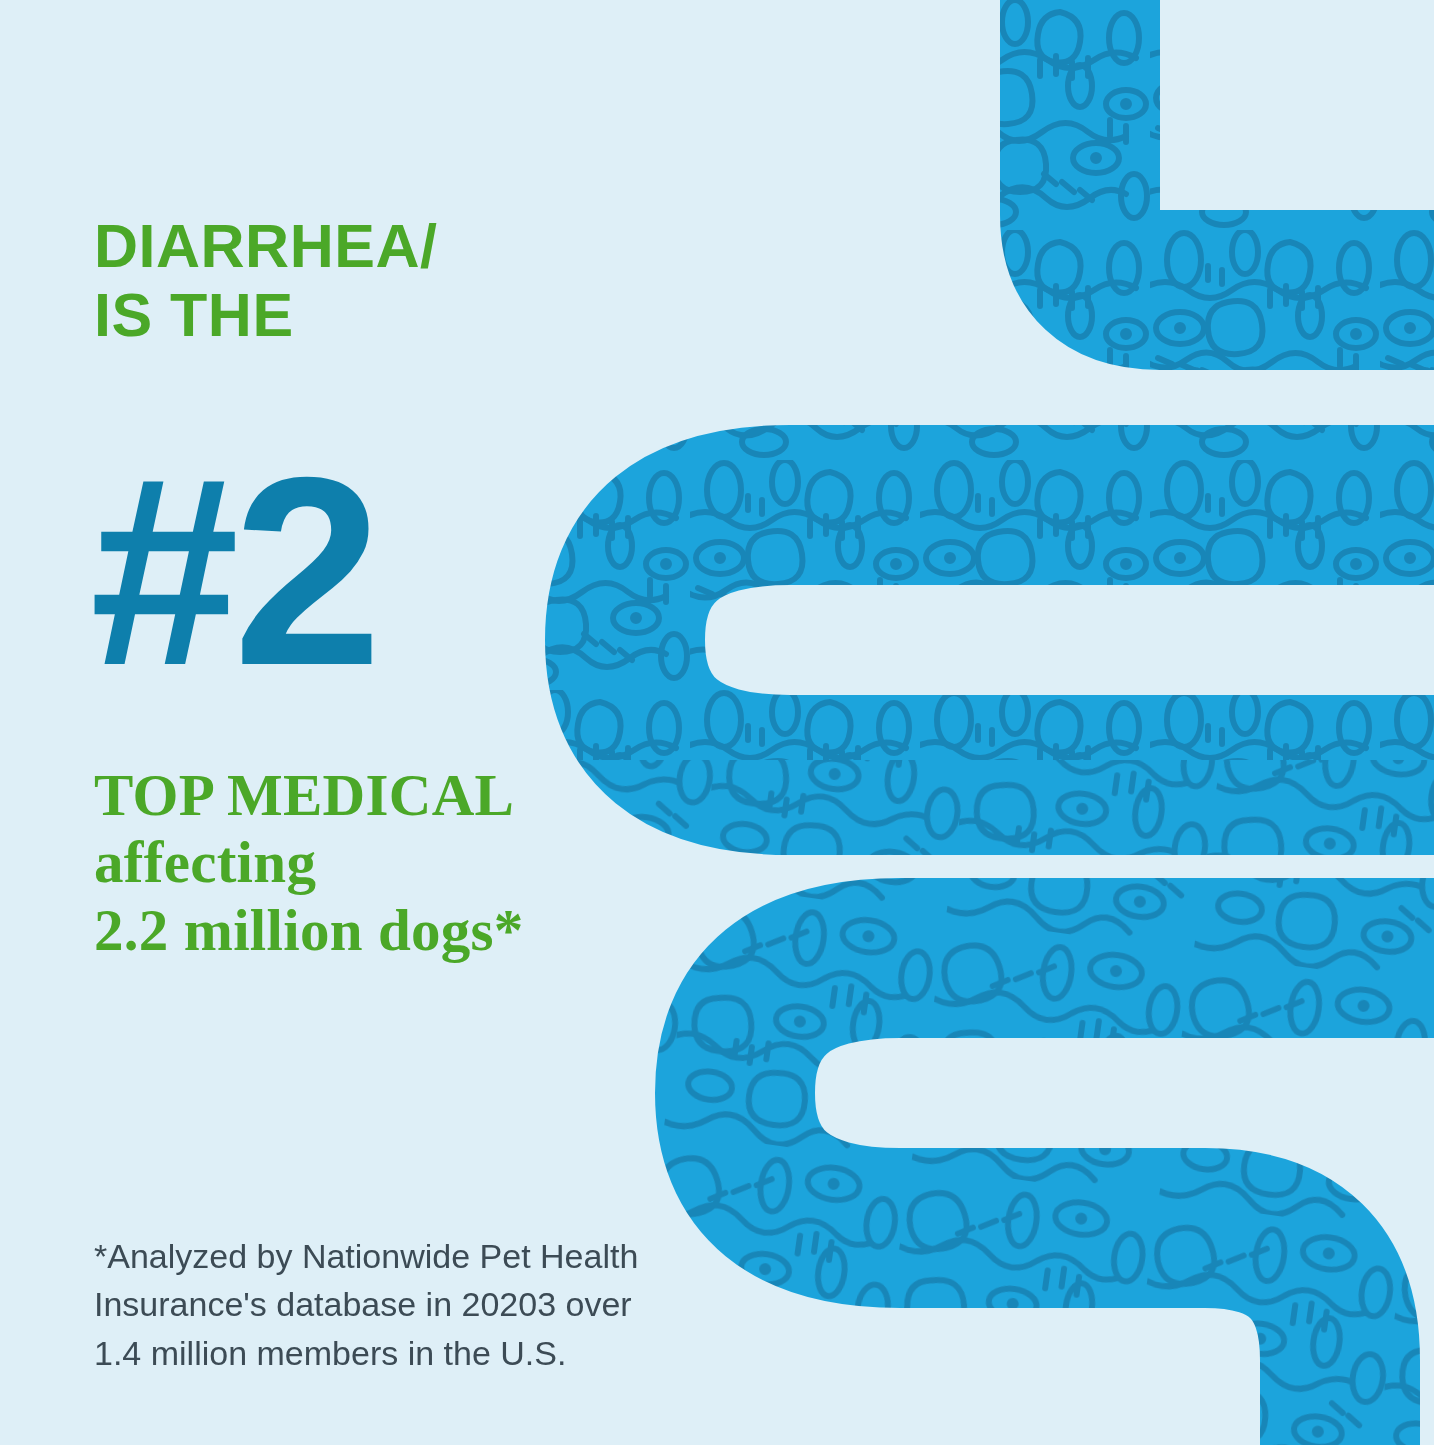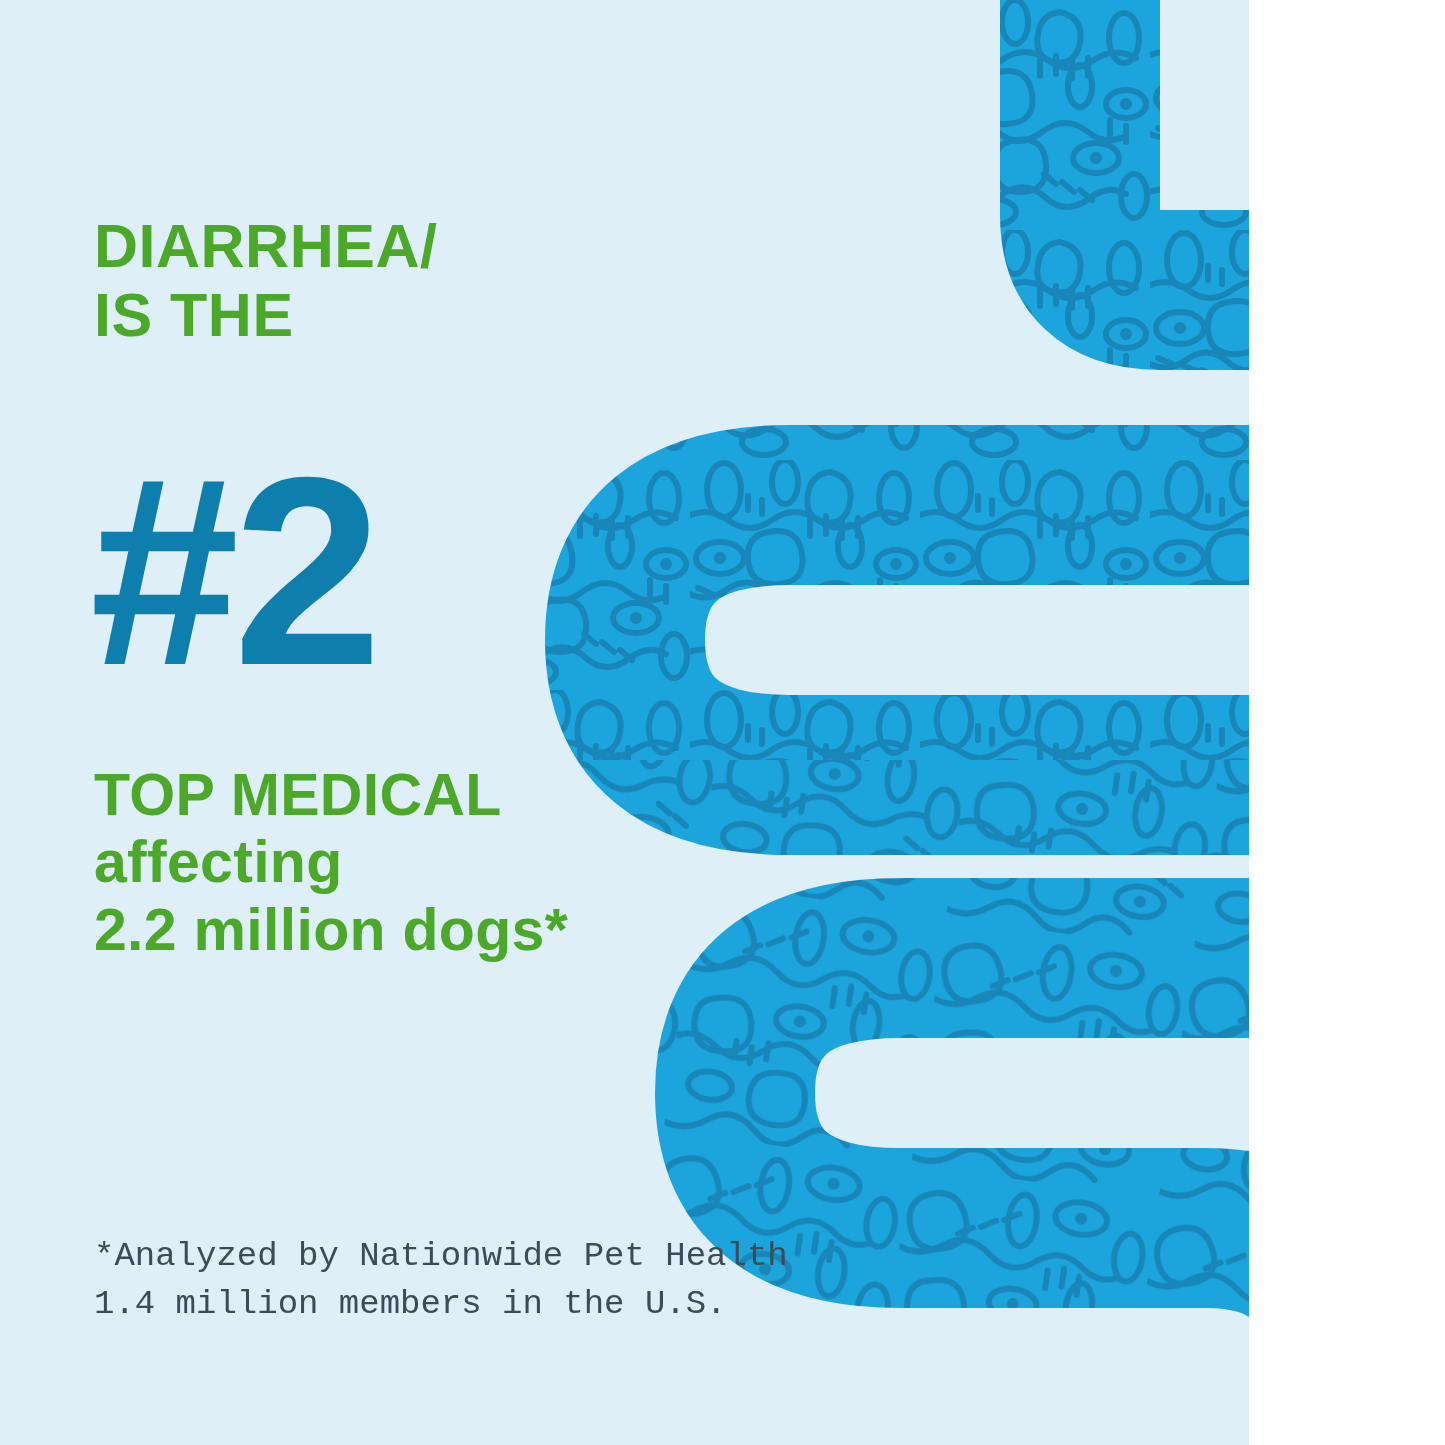--- a/index.html
+++ b/index.html
@@ -2,21 +2,21 @@
 <html><head>
 <meta charset="utf-8">
 <style>
   html, body {
     margin: 0;
     padding: 0;
     background: #ffffff;
   }
   #poster {
     position: relative;
-    width: 1249px;
+    width: 1434px;
     height: 1445px;
     overflow: hidden;
     background: #deeff7;
     font-family: "Liberation Sans", sans-serif;
   }
 
   
   #intestine-art {
     position: absolute;
     inset: 0;
@@ -60,20 +60,21 @@
   .subhead {
     position: absolute;
     left: 94px;
     top: 762px;
     width: 660px;
     color: #4ba828;
     font-weight: 700;
     font-size: 59px;
     line-height: 1.14;
     letter-spacing: 0.3px;
+    font-family: Liberation Serif, serif;
   }
   .subhead .sh-upper {
     display: block;
     text-transform: uppercase;
     white-space: nowrap;
   }
   .subhead .sh-normal {
     display: block;
     white-space: nowrap;
   }
@@ -81,21 +82,21 @@
   .footnote {
     position: absolute;
     left: 94px;
     top: 1232px;
     width: 700px;
     color: #3c4b55;
     font-weight: 400;
     font-size: 34px;
     line-height: 1.42;
   }
-  .footnote .fn-line { display: block; white-space: nowrap; font-family: Liberation Mono, monospace; }
+  .footnote .fn-line { display: block; white-space: nowrap; }
 </style>
 </head>
 <body>
 
 <div id="poster">
 
   <svg id="intestine-art" viewBox="0 0 1445 1445" xmlns="http://www.w3.org/2000/svg">
     <defs>
 
       <pattern id="gutTexture" width="230" height="230" patternUnits="userSpaceOnUse">
@@ -184,17 +185,18 @@
     <div class="big-number">#2</div>
 
     <div class="subhead">
       <span class="sh-upper">TOP MEDICAL</span>
       <span class="sh-normal">affecting</span>
       <span class="sh-normal">2.2 million dogs*</span>
     </div>
 
     <div class="footnote">
       <span class="fn-line">*Analyzed by Nationwide Pet Health</span>
+      <span class="fn-line">Insurance's database in 20203 over</span>
       <span class="fn-line">1.4 million members in the U.S.</span>
     </div>
 
   </div>
 </div>
 
 </body></html>

